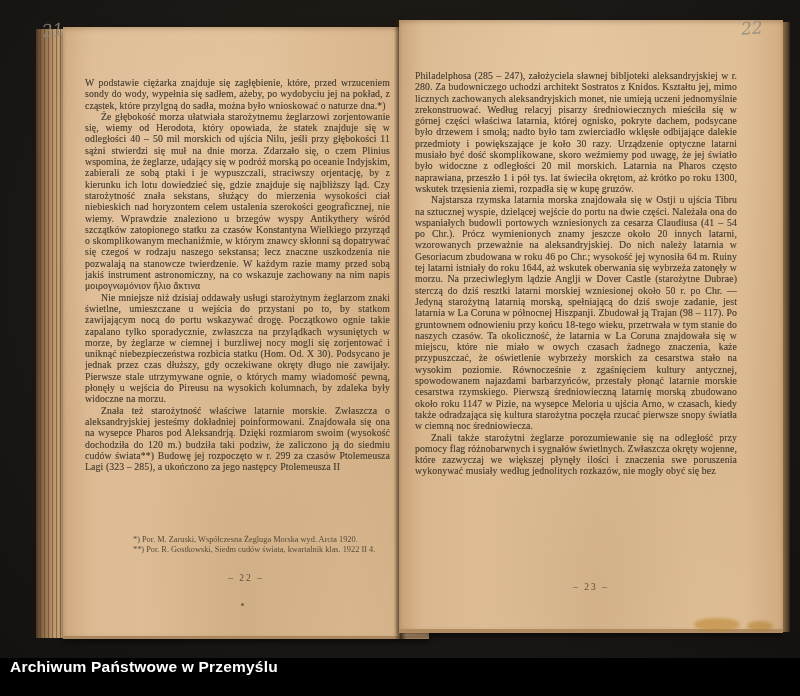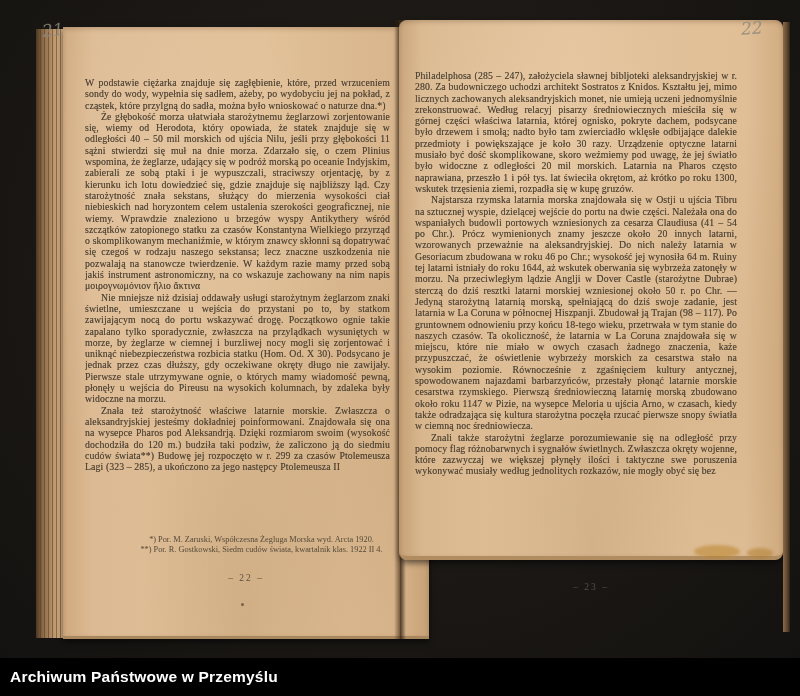--- a/index.html
+++ b/index.html
@@ -22,44 +22,44 @@
   .page { position:absolute; box-shadow: inset 0 2px 4px rgba(70,45,20,.25), 0 3px 6px rgba(0,0,0,.55); }
   .page::before { content:""; position:absolute; inset:0; pointer-events:none;
            background:
              radial-gradient(ellipse at 25% 25%, rgba(255,240,214,.16), transparent 45%),
              radial-gradient(ellipse at 75% 70%, rgba(120,80,30,.07), transparent 55%),
              radial-gradient(ellipse at 50% 98%, rgba(110,70,25,.12), transparent 40%); }
 
   .page-left { left:63px; top:27px; width:366px; height:612px;
            background: linear-gradient(90deg, #cfa97f 0%, #dcba93 8%, #e1c098 55%, #d8b58c 93%, #c9a278 100%);
            border-bottom:3px solid #a8875f; }
-  .page-right { left:399px; top:20px; width:384px; height:540px;
+  .page-right { left:399px; top:20px; width:384px; height:613px;
            background: linear-gradient(90deg, #c6a076 0%, #d9b78e 6%, #e3c39c 45%, #e0bf97 90%, #d2ac81 100%);
-           border-bottom:4px solid #b08c60;border-radius:8px; }
+           border-bottom:4px solid #b08c60; }
 
   
   .gutter { position:absolute; left:394px; top:20px; width:12px; height:619px;
            background: linear-gradient(90deg, rgba(0,0,0,0) 0%, rgba(60,38,18,.55) 45%, rgba(40,25,12,.75) 55%, rgba(0,0,0,0) 100%); }
 
   
   .edge-right { position:absolute; left:783px; top:22px; width:7px; height:610px;
            background: linear-gradient(90deg, #8a6a48 0%, #5d472f 60%, #2c2218 100%); }
 
   
   .text-col { position:absolute; text-align:justify; color:#4e4334;
            font-size:9.8px; line-height:11.3px; letter-spacing:.1px;
            text-shadow:0 0 .5px rgba(78,67,52,.6); overflow:hidden; }
   .col-left  { left:22px; top:50px; width:305px; max-height:452px; }
   .col-right { left:16px; top:50px; width:322px; max-height:505px; }
   .text-col p { text-indent:16px; }
   .text-col p.first { text-indent:0; }
 
   .footnotes { position:absolute; left:22px; top:508px; width:305px;
            font-size:8.3px; line-height:10.3px; color:#544938; }
-  .footnotes p { padding-left:48px; text-indent:0;text-align:center; }
+  .footnotes p { padding-left:48px; text-indent:0; }
 
   .pagenum { position:absolute; width:100%; text-align:center; color:#5a4e3e;
            font-size:9.5px; letter-spacing:2px; }
   .pn-left  { top:546px; }
   .pn-right { top:562px; }
 
   
   .hw { position:absolute; font-family:"DejaVu Serif", serif; font-style:italic;
            color:#8e887b; opacity:.85; font-size:17px; }
   .hw-left  { left:42px; top:20px; transform:rotate(-6deg); }
@@ -67,21 +67,21 @@
 
   
   .stain { position:absolute; border-radius:50%; filter:blur(1.5px); }
   .stain-a { left:295px; bottom:-2px; width:46px; height:13px; background:rgba(186,132,42,.55); }
   .stain-b { left:348px; bottom:-2px; width:26px; height:10px; background:rgba(176,122,38,.5); }
   .speck { position:absolute; left:178px; bottom:30px; width:3px; height:3px;
            border-radius:50%; background:rgba(60,45,25,.6); }
 
   
   .caption { position:absolute; left:0; top:658px; width:800px; height:38px;
-           background:#000; display:flex; align-items:center; padding-left:10px;
+           background:#000; display:flex; align-items:flex-start; padding-left:10px;
            font-family:"Liberation Sans", sans-serif; }
   .caption span { color:#fff; font-weight:bold; font-size:15.5px; letter-spacing:.2px; }
 </style>
 </head>
 <body>
 
 <div class="stage">
 
   <div class="photo">
 
@@ -101,21 +101,21 @@
       <div class="pagenum pn-left">– 22 –</div>
       <div class="speck"></div>
     </div>
 
     <div class="gutter"></div>
 
     <div class="page page-right">
       <div class="text-col col-right">
         <p class="first">Philadelphosa (285 – 247), założyciela sławnej bibljoteki aleksandryjskiej w r. 280. Za budowniczego uchodzi architekt Sostratos z Knidos. Kształtu jej, mimo licznych zachowanych aleksandryjskich monet, nie umieją uczeni jednomyślnie zrekonstruować. Według relacyj pisarzy średniowiecznych mieściła się w górnej części właściwa latarnia, której ognisko, pokryte dachem, podsycane było drzewem i smołą; nadto było tam zwierciadło wklęsłe odbijające dalekie przedmioty i powiększające je koło 30 razy. Urządzenie optyczne latarni musiało być dość skomplikowane, skoro weźmiemy pod uwagę, że jej światło było widoczne z odległości 20 mil morskich. Latarnia na Pharos często naprawiana, przeszło 1 i pół tys. lat świeciła okrętom, aż krótko po roku 1300, wskutek trzęsienia ziemi, rozpadła się w kupę gruzów.</p>
         <p>Najstarsza rzymska latarnia morska znajdowała się w Ostji u ujścia Tibru na sztucznej wyspie, dzielącej wejście do portu na dwie części. Należała ona do wspaniałych budowli portowych wzniesionych za cesarza Claudiusa (41 – 54 po Chr.). Prócz wymienionych znamy jeszcze około 20 innych latarni, wzorowanych przeważnie na aleksandryjskiej. Do nich należy latarnia w Gesoriacum zbudowana w roku 46 po Chr.; wysokość jej wynosiła 64 m. Ruiny tej latarni istniały do roku 1644, aż wskutek oberwania się wybrzeża zatonęły w morzu. Na przeciwległym lądzie Anglji w Dover Castle (starożytne Dubrae) sterczą do dziś resztki latarni morskiej wzniesionej około 50 r. po Chr. — Jedyną starożytną latarnią morską, spełniającą do dziś swoje zadanie, jest latarnia w La Coruna w północnej Hiszpanji. Zbudował ją Trajan (98 – 117). Po gruntownem odnowieniu przy końcu 18-tego wieku, przetrwała w tym stanie do naszych czasów. Ta okoliczność, że latarnia w La Coruna znajdowała się w miejscu, które nie miało w owych czasach żadnego znaczenia, każe przypuszczać, że oświetlenie wybrzeży morskich za cesarstwa stało na wysokim poziomie. Równocześnie z zgaśnięciem kultury antycznej, spowodowanem najazdami barbarzyńców, przestały płonąć latarnie morskie cesarstwa rzymskiego. Pierwszą średniowieczną latarnię morską zbudowano około roku 1147 w Pizie, na wysepce Meloria u ujścia Arno, w czasach, kiedy także odradzająca się kultura starożytna poczęła rzucać pierwsze snopy światła w ciemną noc średniowiecza.</p>
-        <p>Znali także starożytni żeglarze porozumiewanie się na odległość przy pomocy flag różnobarwnych i sygnałów świetlnych. Zwłaszcza okręty wojenne, które zazwyczaj we większej płynęły ilości i taktyczne swe poruszenia wykonywać musiały według jednolitych rozkazów, nie mogły obyć się bez</p>
+        <p>Znali także starożytni żeglarze porozumiewanie się na odległość przy pomocy flag różnobarwnych i sygnałów świetlnych. Zwłaszcza okręty wojenne, które zazwyczaj we większej płynęły ilości i znaczenia swe poruszenia wykonywać musiały według jednolitych rozkazów, nie mogły obyć się bez</p>
       </div>
       <div class="pagenum pn-right">– 23 –</div>
       <div class="stain stain-a"></div>
       <div class="stain stain-b"></div>
     </div>
 
     <div class="edge-right"></div>
 
     <div class="hw hw-left">21</div>
     <div class="hw hw-right">22</div>

